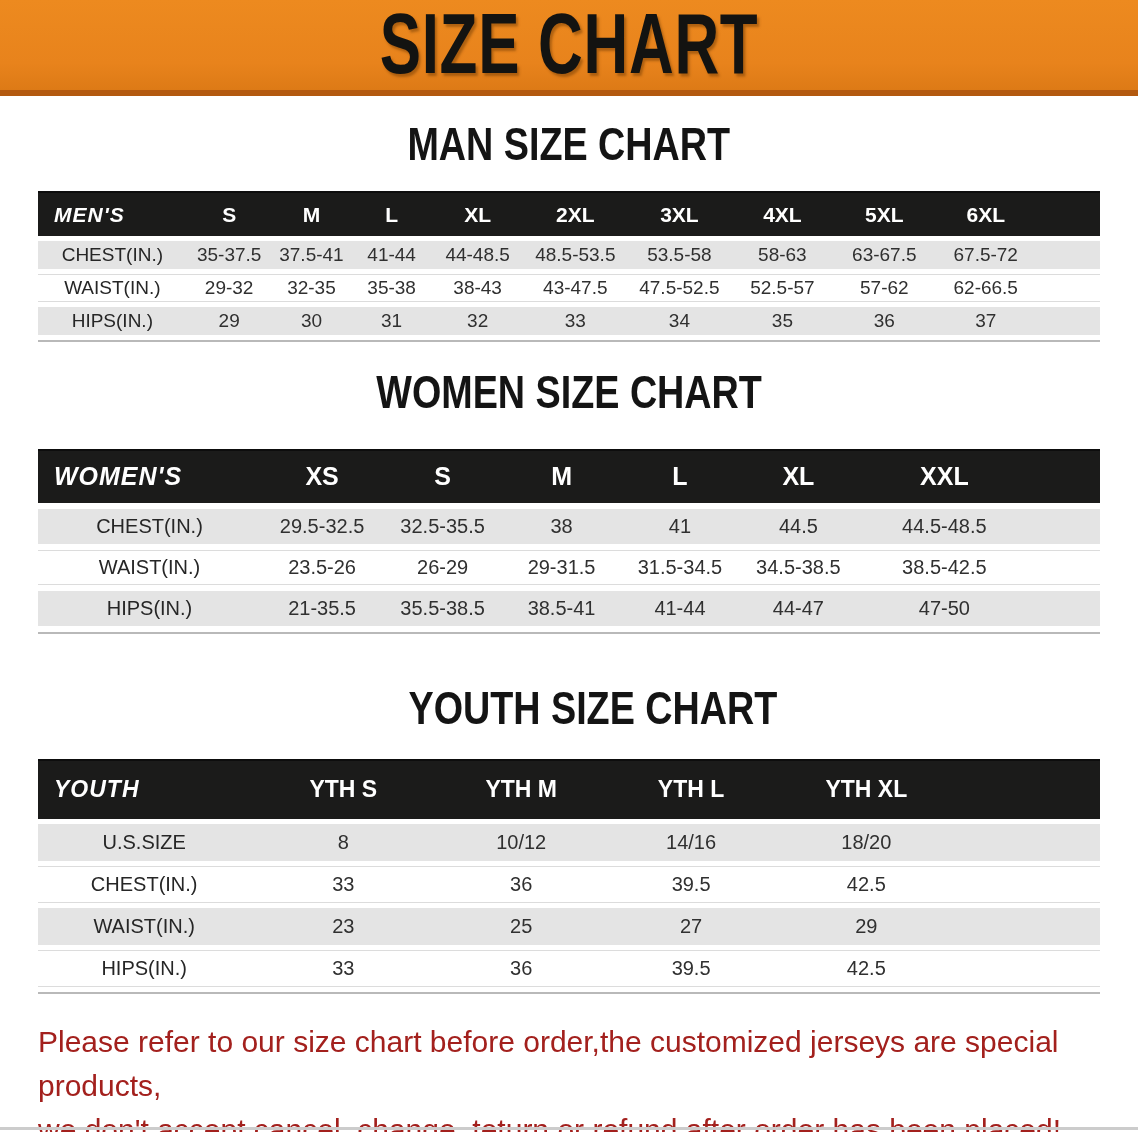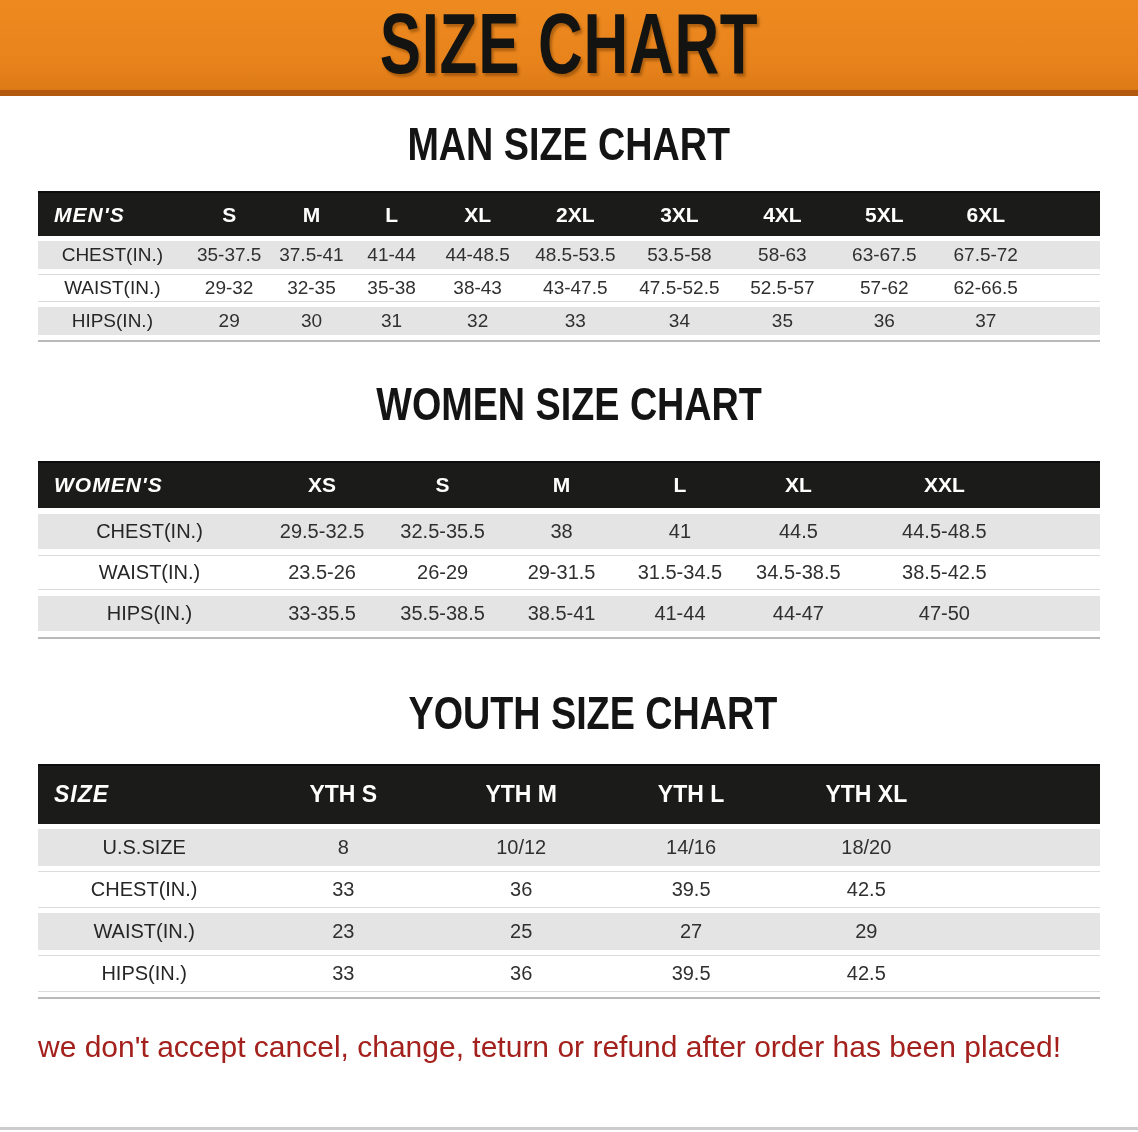--- a/index.html
+++ b/index.html
@@ -28,21 +28,21 @@
 
   
   .section-heading { text-align: center; }
   .section-heading span {
     display: inline-block;
     font-size: 46px; font-weight: 800; color: #141414;
     transform: scaleX(0.82); transform-origin: center;
     white-space: nowrap; line-height: 1.05; letter-spacing: 0px;
   }
   .h-men   { margin-top: 24px; }
-  .h-women { margin-top: 38px; }
+  .h-women { margin-top: 26px; }
   .h-youth { margin-top: 50px; padding-left: 48px; }
 
   
   .table-wrap { margin: 18px 38px 0 38px; border-bottom: 2px solid #b9b9b9; }
   table { width: 100%; border-collapse: separate; table-layout: fixed; }
   th, td { overflow: hidden; white-space: nowrap; }
 
   .head-row th {
     background: #1b1b1a; color: #ffffff; font-weight: 700;
     text-align: center; vertical-align: middle;
@@ -58,21 +58,21 @@
   
   .men { border-spacing: 0 5px; }
   .men .head-row th { height: 45px; font-size: 21px; }
   .men .corner { font-size: 27px; }
   .men tbody td { height: 28px; font-size: 19px; }
   .men tbody td.rlabel { font-size: 19px; }
 
   
   .wrap-women { margin-top: 26px; }
   .women { border-spacing: 0 6px; }
-  .women .head-row th { height: 47px; font-size: 21px; }
+  .women .head-row th { height: 54px; font-size: 25px; }
   .women .corner { font-size: 27px; }
   .women tbody td { height: 35px; font-size: 20px; }
 
   
   .wrap-youth { margin-top: 22px; }
   .youth { border-spacing: 0 5px; }
   .youth .head-row th { height: 60px; font-size: 23px; }
   .youth .corner { font-size: 26px; }
   .youth tbody td { height: 37px; font-size: 20px; }
 
@@ -218,21 +218,21 @@
         <td>23.5-26</td>
         <td>26-29</td>
         <td>29-31.5</td>
         <td>31.5-34.5</td>
         <td>34.5-38.5</td>
         <td>38.5-42.5</td>
         <td></td>
       </tr>
       <tr class="shaded">
         <td class="rlabel">HIPS(IN.)</td>
-        <td>33-35.5</td>
+        <td>21-35.5</td>
         <td>35.5-38.5</td>
         <td>38.5-41</td>
         <td>41-44</td>
         <td>44-47</td>
         <td>47-50</td>
         <td></td>
       </tr>
     </tbody>
   </table>
 </div>
@@ -246,21 +246,21 @@
     <colgroup>
       <col style="width:20%">
         <col style="width:17.5%">
         <col style="width:16%">
       <col style="width:16%">
         <col style="width:17%">
         <col style="width:13.5%">
     </colgroup>
     <thead>
       <tr class="head-row">
-        <th class="corner">SIZE</th>
+        <th class="corner">YOUTH</th>
         <th>YTH S</th>
         <th>YTH M</th>
         <th>YTH L</th>
         <th>YTH XL</th>
         <th></th>
       </tr>
     </thead>
     <tbody>
       <tr class="shaded">
         <td class="rlabel">U.S.SIZE</td>
@@ -292,16 +292,17 @@
         <td>36</td>
         <td>39.5</td>
         <td>42.5</td>
         <td></td>
       </tr>
     </tbody>
   </table>
 </div>
 
 <div class="disclaimer">
+  <div>Please refer to our size chart before order,the customized jerseys are special products,</div>
   <div>we don't accept cancel, change, teturn or refund after order has been placed!</div>
 </div>
 
 <div class="bottom-line"></div>
 
 </body></html>

